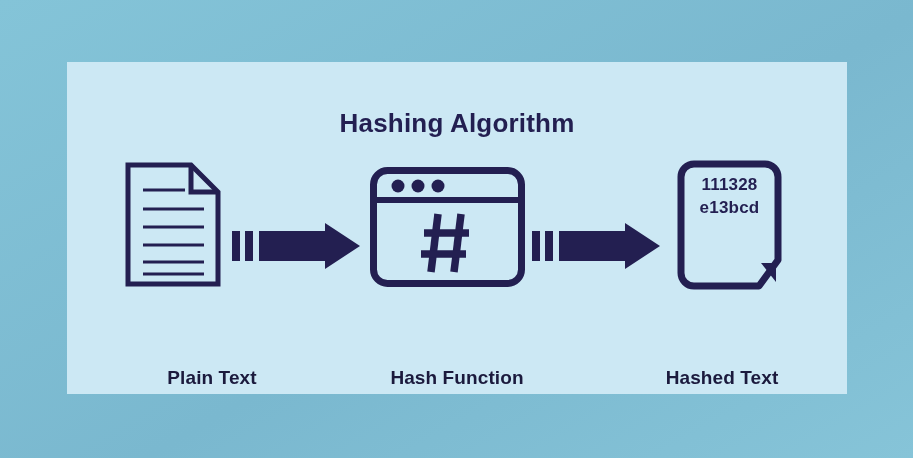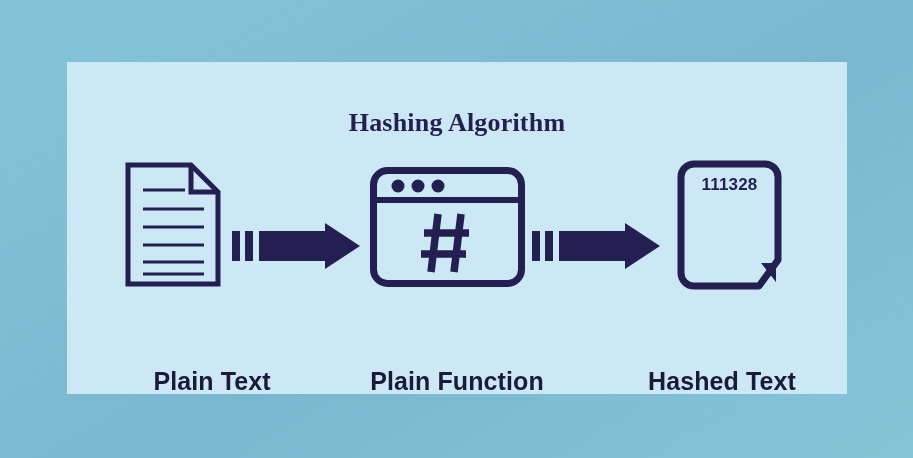--- a/index.html
+++ b/index.html
@@ -30,27 +30,26 @@
   #title {
     position: absolute;
     left: 0;
     top: 46px;
     width: 780px;
     text-align: center;
     font-size: 26px;
     font-weight: bold;
     color: #231f51;
     letter-spacing: 0.2px;
-    font-family: Liberation Serif, serif;
   }
   .stage-label {
     position: absolute;
     top: 305px;
     text-align: center;
-    font-size: 25px;
+    font-size: 19px;
     font-weight: bold;
     color: #1b1a3d;
     letter-spacing: 0.1px;
   }
   #label-plain  { left: 50px;  width: 190px; }
   #label-func   { left: 290px; width: 200px; }
   #label-hashed { left: 555px; width: 200px; text-align: center; }
 
   
   #doc-plain {
@@ -169,21 +168,22 @@
       </svg>
     </div>
 
     <div id="doc-hashed">
       <svg width="105" height="130" viewBox="0 0 105 130" xmlns="http://www.w3.org/2000/svg">
         <path d="M17 4 H88 a13 13 0 0 1 13 13 V100 L82 126 H17 a13 13 0 0 1 -13 -13 V17 a13 13 0 0 1 13 -13 Z" fill="none" stroke="#231f51" stroke-width="7" stroke-linejoin="round"></path>
         <path d="M84 103 L99 103 L99 122 Z" fill="#231f51"></path>
       </svg>
       <div id="hash-lines">
         <div>111328</div>
+        <div>e13bcd</div>
       </div>
     </div>
 
     <div class="stage-label" id="label-plain">Plain Text</div>
-    <div class="stage-label" id="label-func">Plain Function</div>
+    <div class="stage-label" id="label-func">Hash Function</div>
     <div class="stage-label" id="label-hashed">Hashed Text</div>
 
   </div>
 </div>
 
 </body></html>

